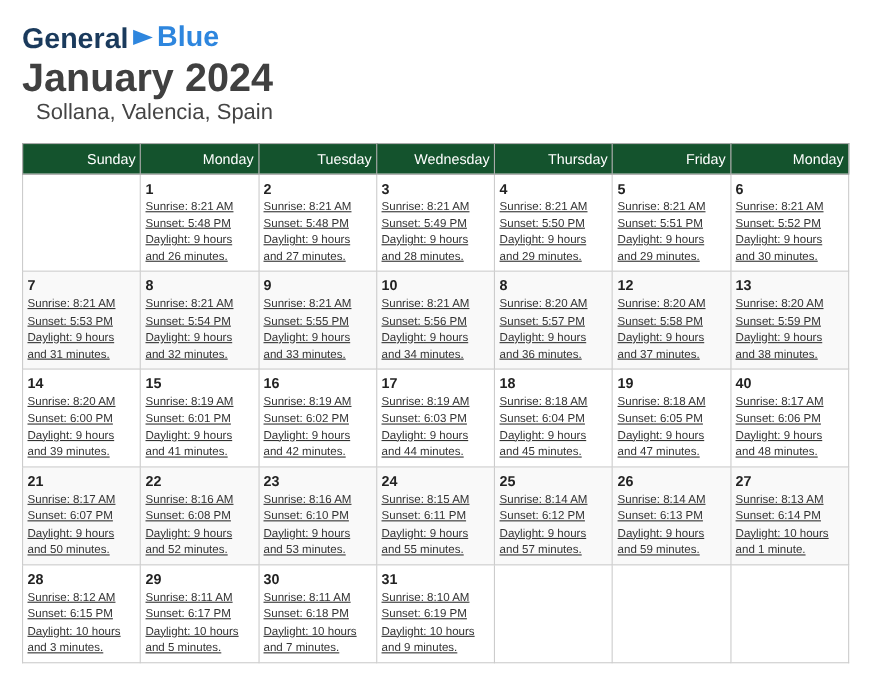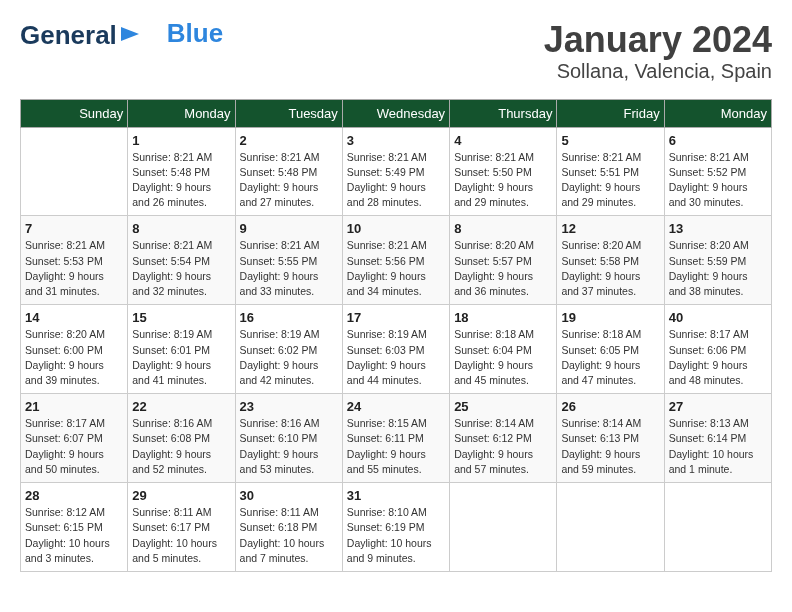--- a/index.html
+++ b/index.html
@@ -8,20 +8,21 @@
       background: #fff;
       width: 792px;
       min-height: 612px;
       padding: 20px;
     }
     .header {
       display: flex;
       justify-content: space-between;
       align-items: flex-start;
       margin-bottom: 16px;
+      flex-direction: column;
     }
     .logo-img {
       display: flex;
       align-items: center;
     }
     .title-block {
       text-align: right;
     }
     .month-title {
       font-size: 36px;
@@ -60,38 +61,39 @@
     tbody tr td .day-num {
       font-size: 13px;
       font-weight: bold;
       margin-bottom: 2px;
       display: block;
     }
     tbody tr td .info {
       font-size: 10.5px;
       line-height: 1.45;
       color: #333;
+      text-decoration: underline;
     }
     tbody tr:nth-child(even) td {
       background: #f9f9f9;
     }
     .empty { background: #fff !important; }
   </style>
 </head>
 <body>
 
 <div class="header">
   <div class="logo-img">
     <div style="display:flex;align-items:center;">
       <span style="font-size:26px;font-weight:bold;color:#1a3a5c;">General</span>
       <svg width="22" height="22" viewBox="0 0 22 22" style="margin-left:2px;margin-top:-4px;">
         <polygon points="2,4 20,11 2,18" fill="#2e86de"></polygon>
       </svg>
     </div>
-    <div style="margin-top:-4px;margin-left:24px;">
+    <div style="margin-top:-4px;">
       <span style="font-size:26px;font-weight:bold;color:#2e86de;margin-left:2px;">Blue</span>
     </div>
   </div>
   <div class="title-block">
     <div class="month-title">January 2024</div>
     <div class="subtitle">Sollana, Valencia, Spain</div>
   </div>
 </div>
 
 <table>

